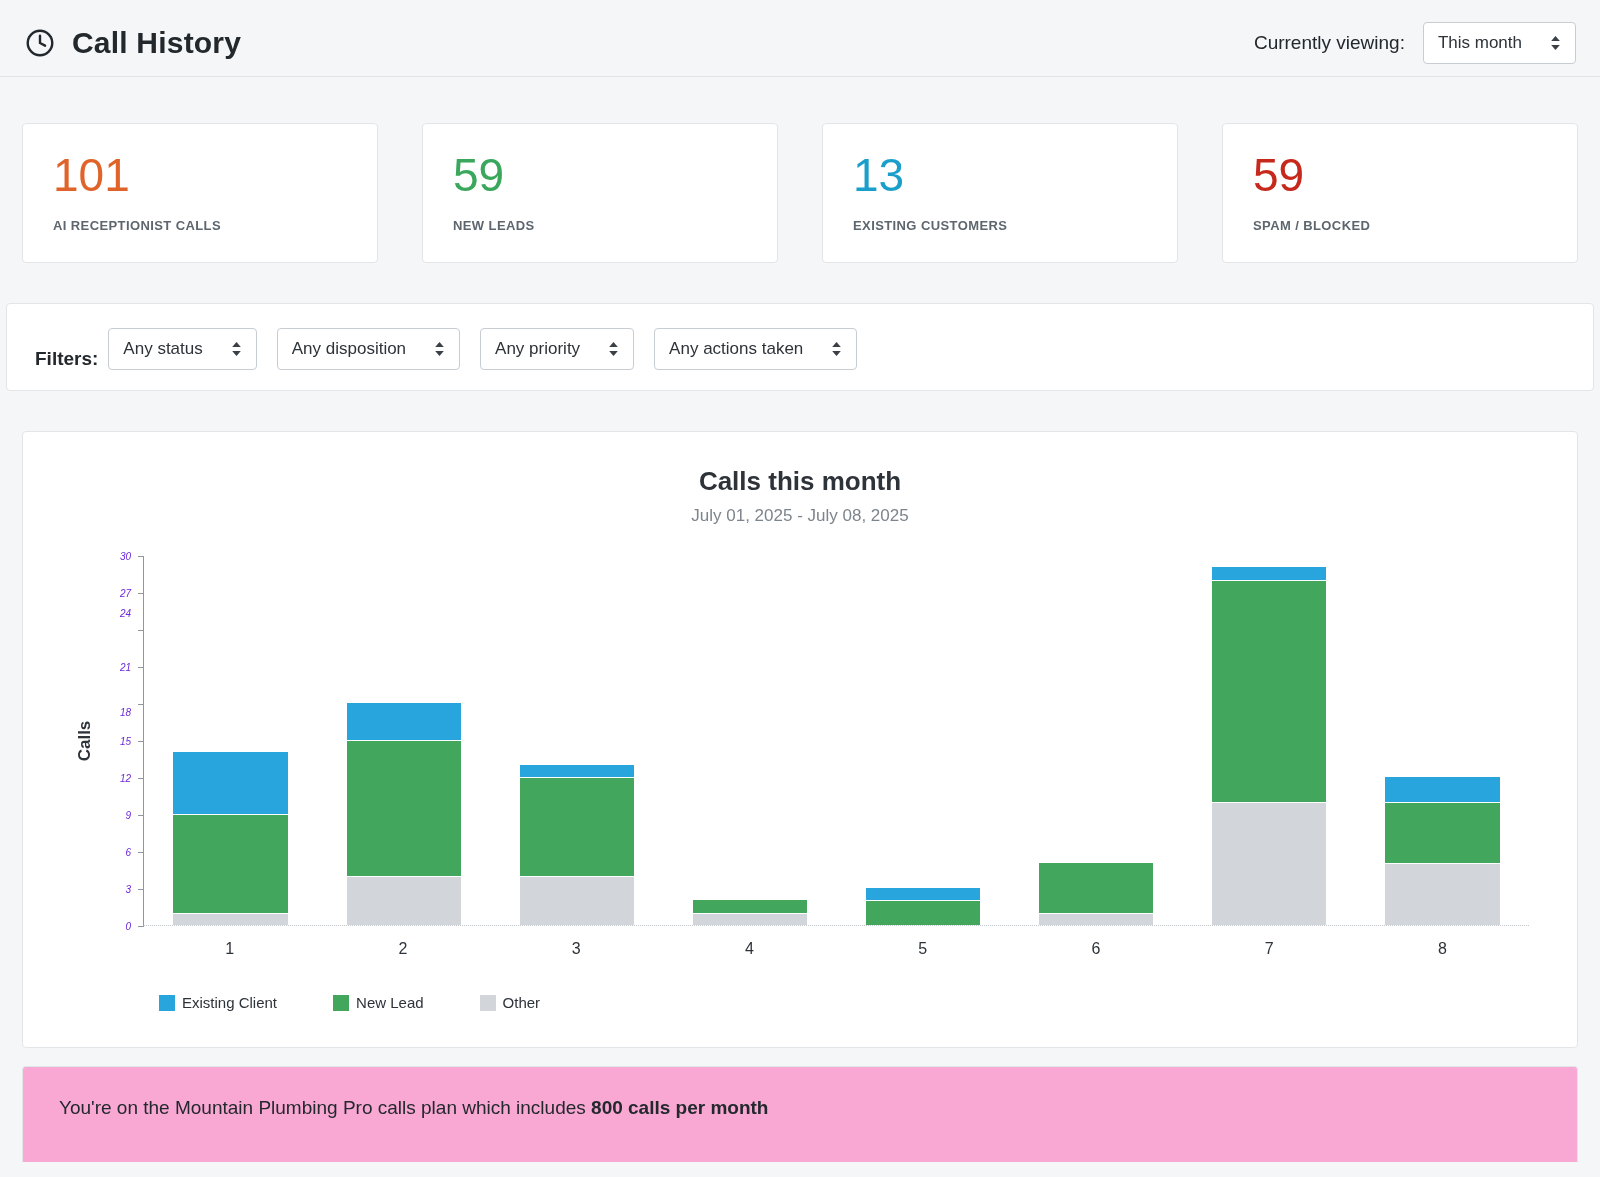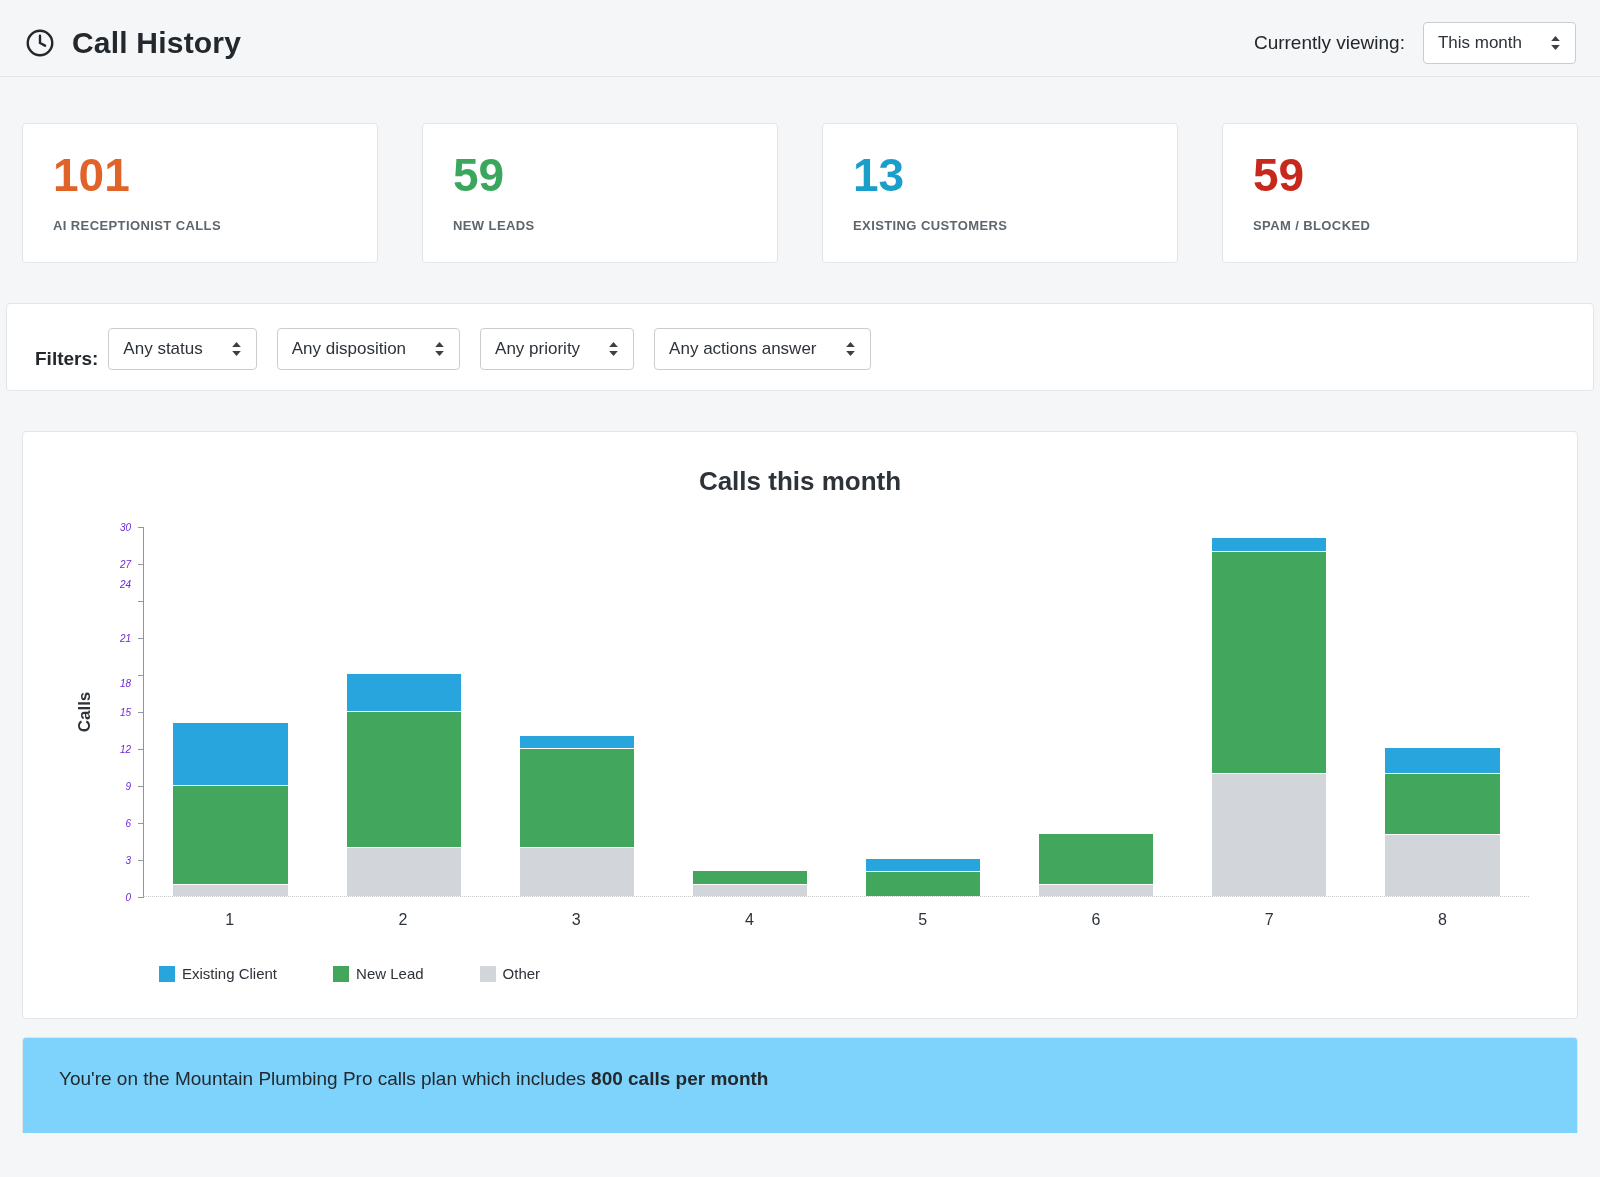--- a/index.html
+++ b/index.html
@@ -24,21 +24,21 @@
     padding: 10px 14px; display: inline-flex; align-items: center; gap: 28px;
     font-size: 17px; color: #2d3339; cursor: pointer; white-space: nowrap;
   }
   .updown { flex: 0 0 auto; }
   
   .stats-row { display: flex; gap: 44px; margin: 46px 22px 0; }
   .stat-card {
     flex: 1; background: #fff; border: 1px solid #e3e6e9; border-radius: 4px;
     padding: 28px 30px; height: 140px;
   }
-  .stat-value { font-size: 46px; font-weight: 700; line-height: 1; }
+  .stat-value { font-size: 46px; font-weight: 400; line-height: 1; }
   .stat-label { margin-top: 20px; font-size: 13px; letter-spacing: .4px; color: #5d666e; font-weight: 600; }
   
   .filters-card {
     display: flex; align-items: flex-end; gap: 4px;
     background: #fff; border: 1px solid #e3e6e9; border-radius: 4px;
     margin: 40px 6px 0; padding: 20px 28px; min-height: 88px;
   }
   .filters-label { font-weight: 700; font-size: 19px; margin-right: 6px; color: #23282d; }
   .checkbox-wrap { margin-left: auto; display: flex; align-items: center; gap: 12px; font-size: 18px; cursor: pointer; color: #23282d; }
   .checkbox { width: 24px; height: 24px; border: 2px solid #a9b1b8; border-radius: 6px; background: #fff; flex: 0 0 auto; }
@@ -65,21 +65,21 @@
   .seg + .seg { border-top: 1px solid #fff; }
   .xaxis { display: flex; margin-top: 14px; }
   .xaxis-spacer { width: 72px; flex: 0 0 auto; }
   .xlabels { flex: 1; display: flex; }
   .xlabel { flex: 1; text-align: center; font-size: 16px; color: #2d3339; }
   .legend { display: flex; gap: 56px; margin: 36px 0 6px 72px; padding-left: 16px; }
   .legend-item { display: flex; align-items: center; gap: 7px; font-size: 15px; color: #2d3339; cursor: pointer; }
   .legend-swatch { width: 16px; height: 16px; display: inline-block; }
   
   .footer-card {
-    background: #7dd3fc; margin: 18px 22px 0; padding: 30px 36px;
+    background: #f9a8d4; margin: 18px 22px 0; padding: 30px 36px;
     font-size: 19px; color: #23282d; min-height: 96px;
     border: 1px solid #e3e6e9; border-radius: 4px 4px 0 0; border-bottom: none;
   }
   .footer-card strong { font-weight: 700; }
 </style>
 </head>
 <body>
 
 <header class="header">
   <div class="header-left">
@@ -140,31 +140,32 @@
         </svg>
       </div>
       <div class="select">
         <span>Any priority</span>
         <svg class="updown" width="11" height="16" viewBox="0 0 11 16">
           <path d="M5.5 1 L9.8 6 H1.2 Z" fill="#3a4045"></path>
           <path d="M5.5 15 L1.2 10 H9.8 Z" fill="#3a4045"></path>
         </svg>
       </div>
       <div class="select">
-        <span>Any actions answer</span>
+        <span>Any actions taken</span>
         <svg class="updown" width="11" height="16" viewBox="0 0 11 16">
           <path d="M5.5 1 L9.8 6 H1.2 Z" fill="#3a4045"></path>
           <path d="M5.5 15 L1.2 10 H9.8 Z" fill="#3a4045"></path>
         </svg>
       </div>
     </div>
 </div>
 
 <div class="chart-card">
   <h2 class="chart-title">Calls this month</h2>
+  <div class="chart-subtitle">July 01, 2025 - July 08, 2025</div>
 
   <div class="chart-wrap">
     <div class="ylabel-col">
       <span>Calls</span>
     </div>
     <div class="yaxis" id="yaxis">
         <div class="ytick-label" style="top: 370px;">0</div>
         <div class="ytick-label" style="top: 333px;">3</div>
         <div class="ytick-label" style="top: 296px;">6</div>
         <div class="ytick-label" style="top: 259px;">9</div>

